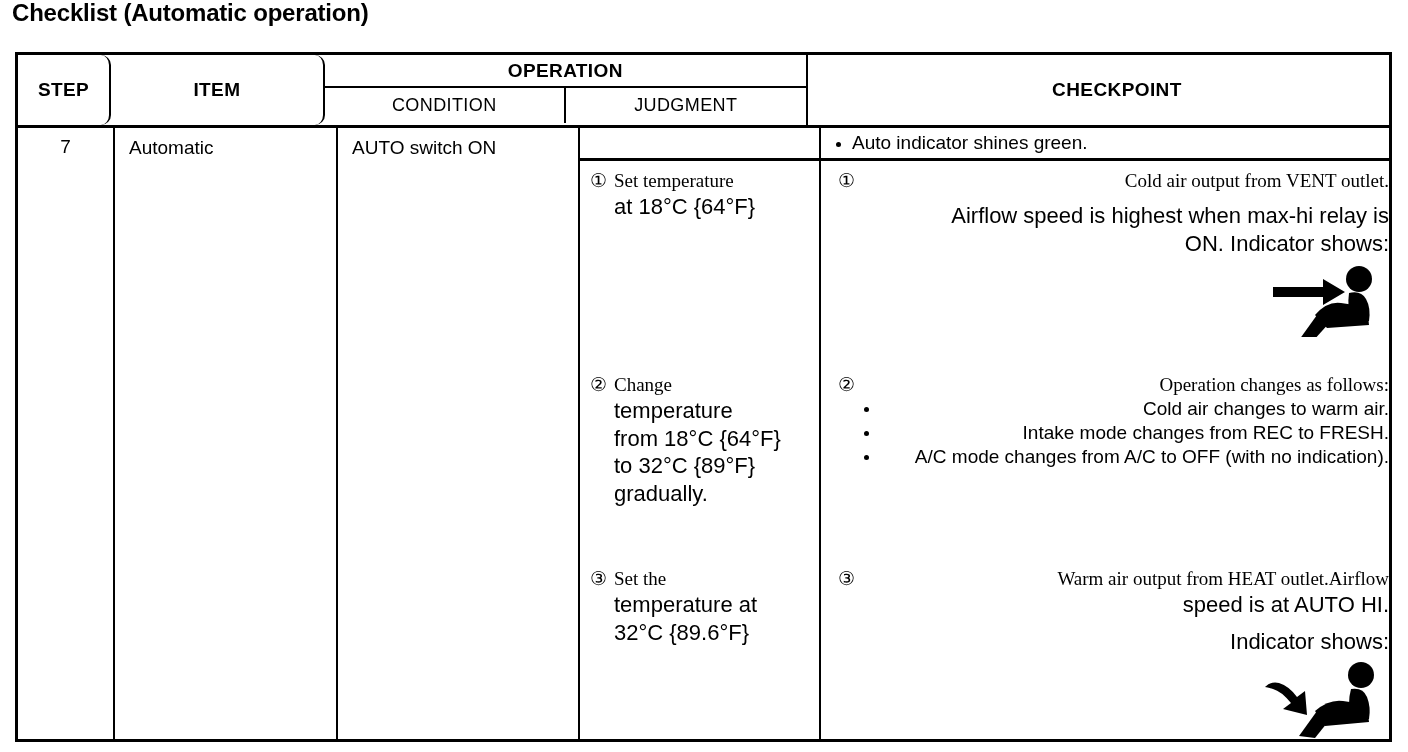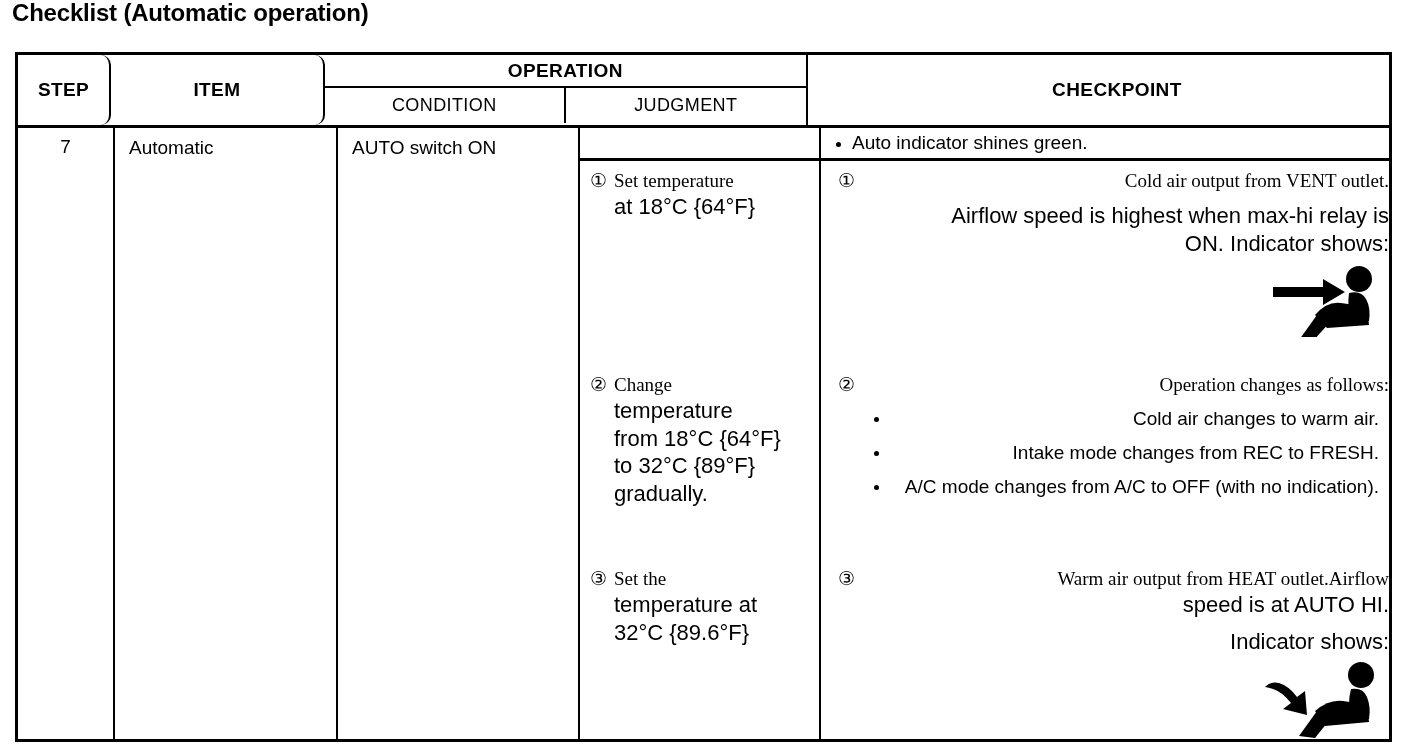--- a/index.html
+++ b/index.html
@@ -186,21 +186,21 @@
   .bullets {
     list-style: none;
     margin: 0;
     padding: 0 0 0 32px;
   }
   .bullets li {
     position: relative;
     font-size: 19px;
     line-height: 1.26;
     padding-left: 17px;
-    margin: 10px;
+    margin: 0;
   }
   .bullets li::before {
     content: "";
     position: absolute;
     left: 1px;
     top: 10px;
     width: 5px;
     height: 5px;
     background: #000;
     border-radius: 50%;

